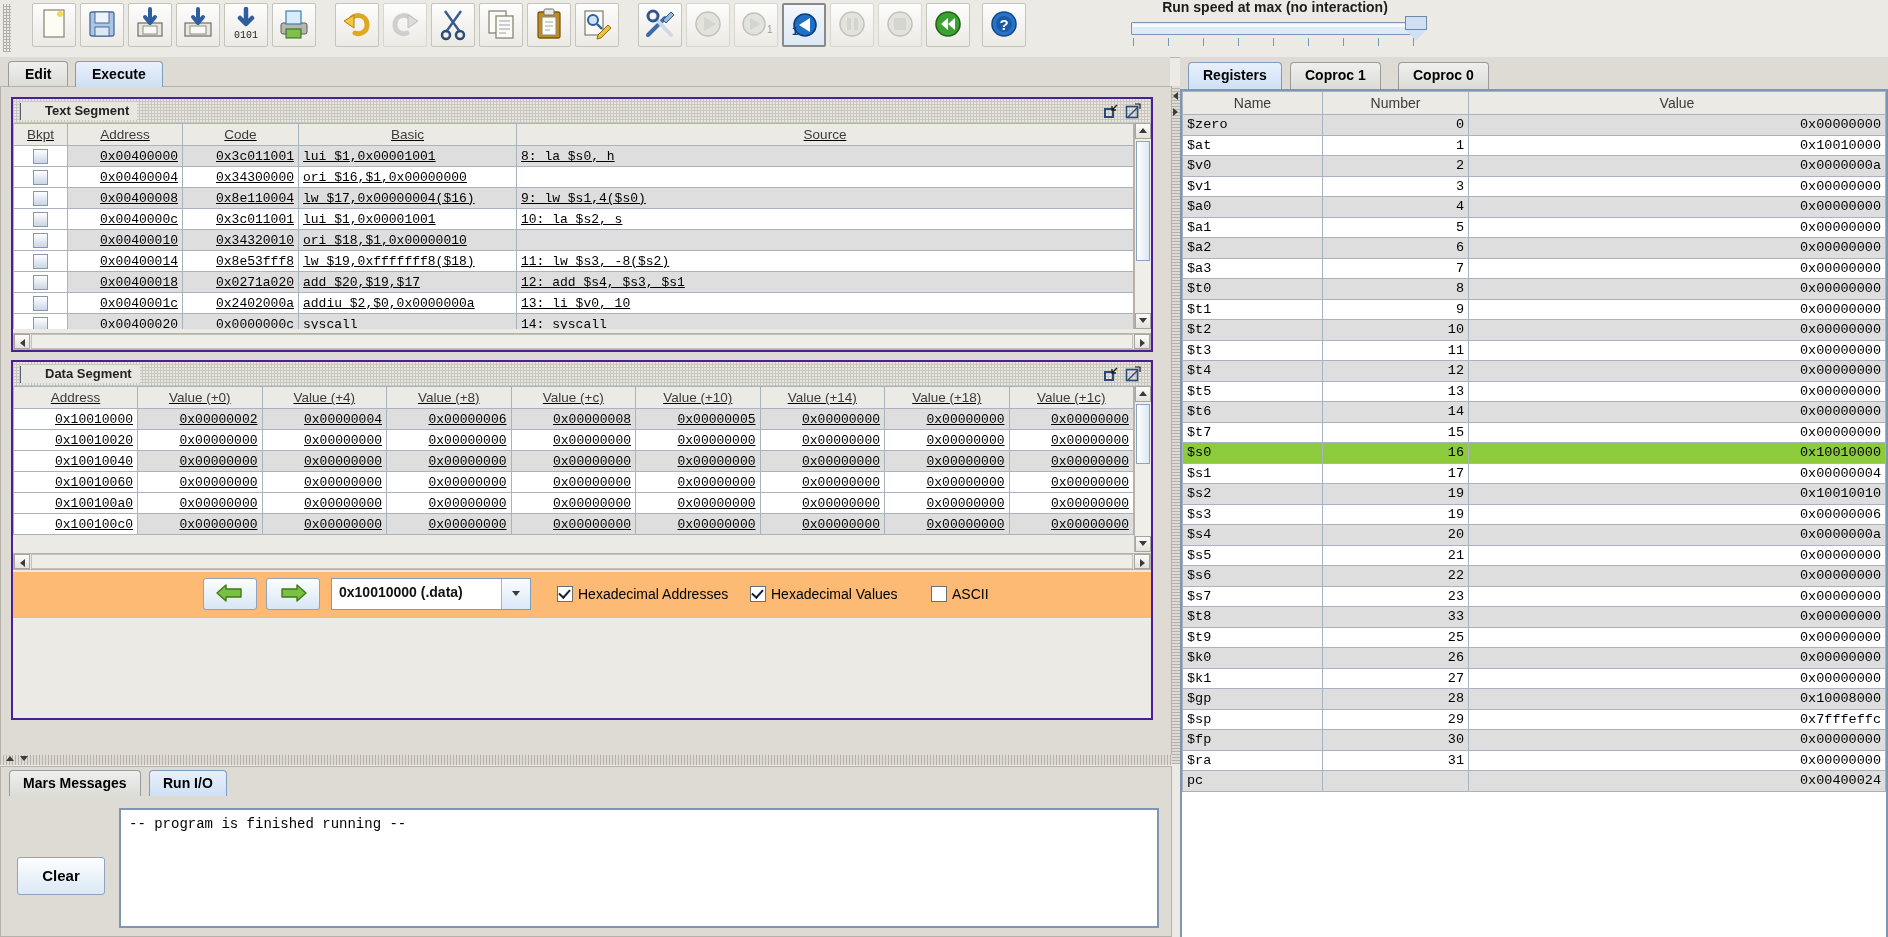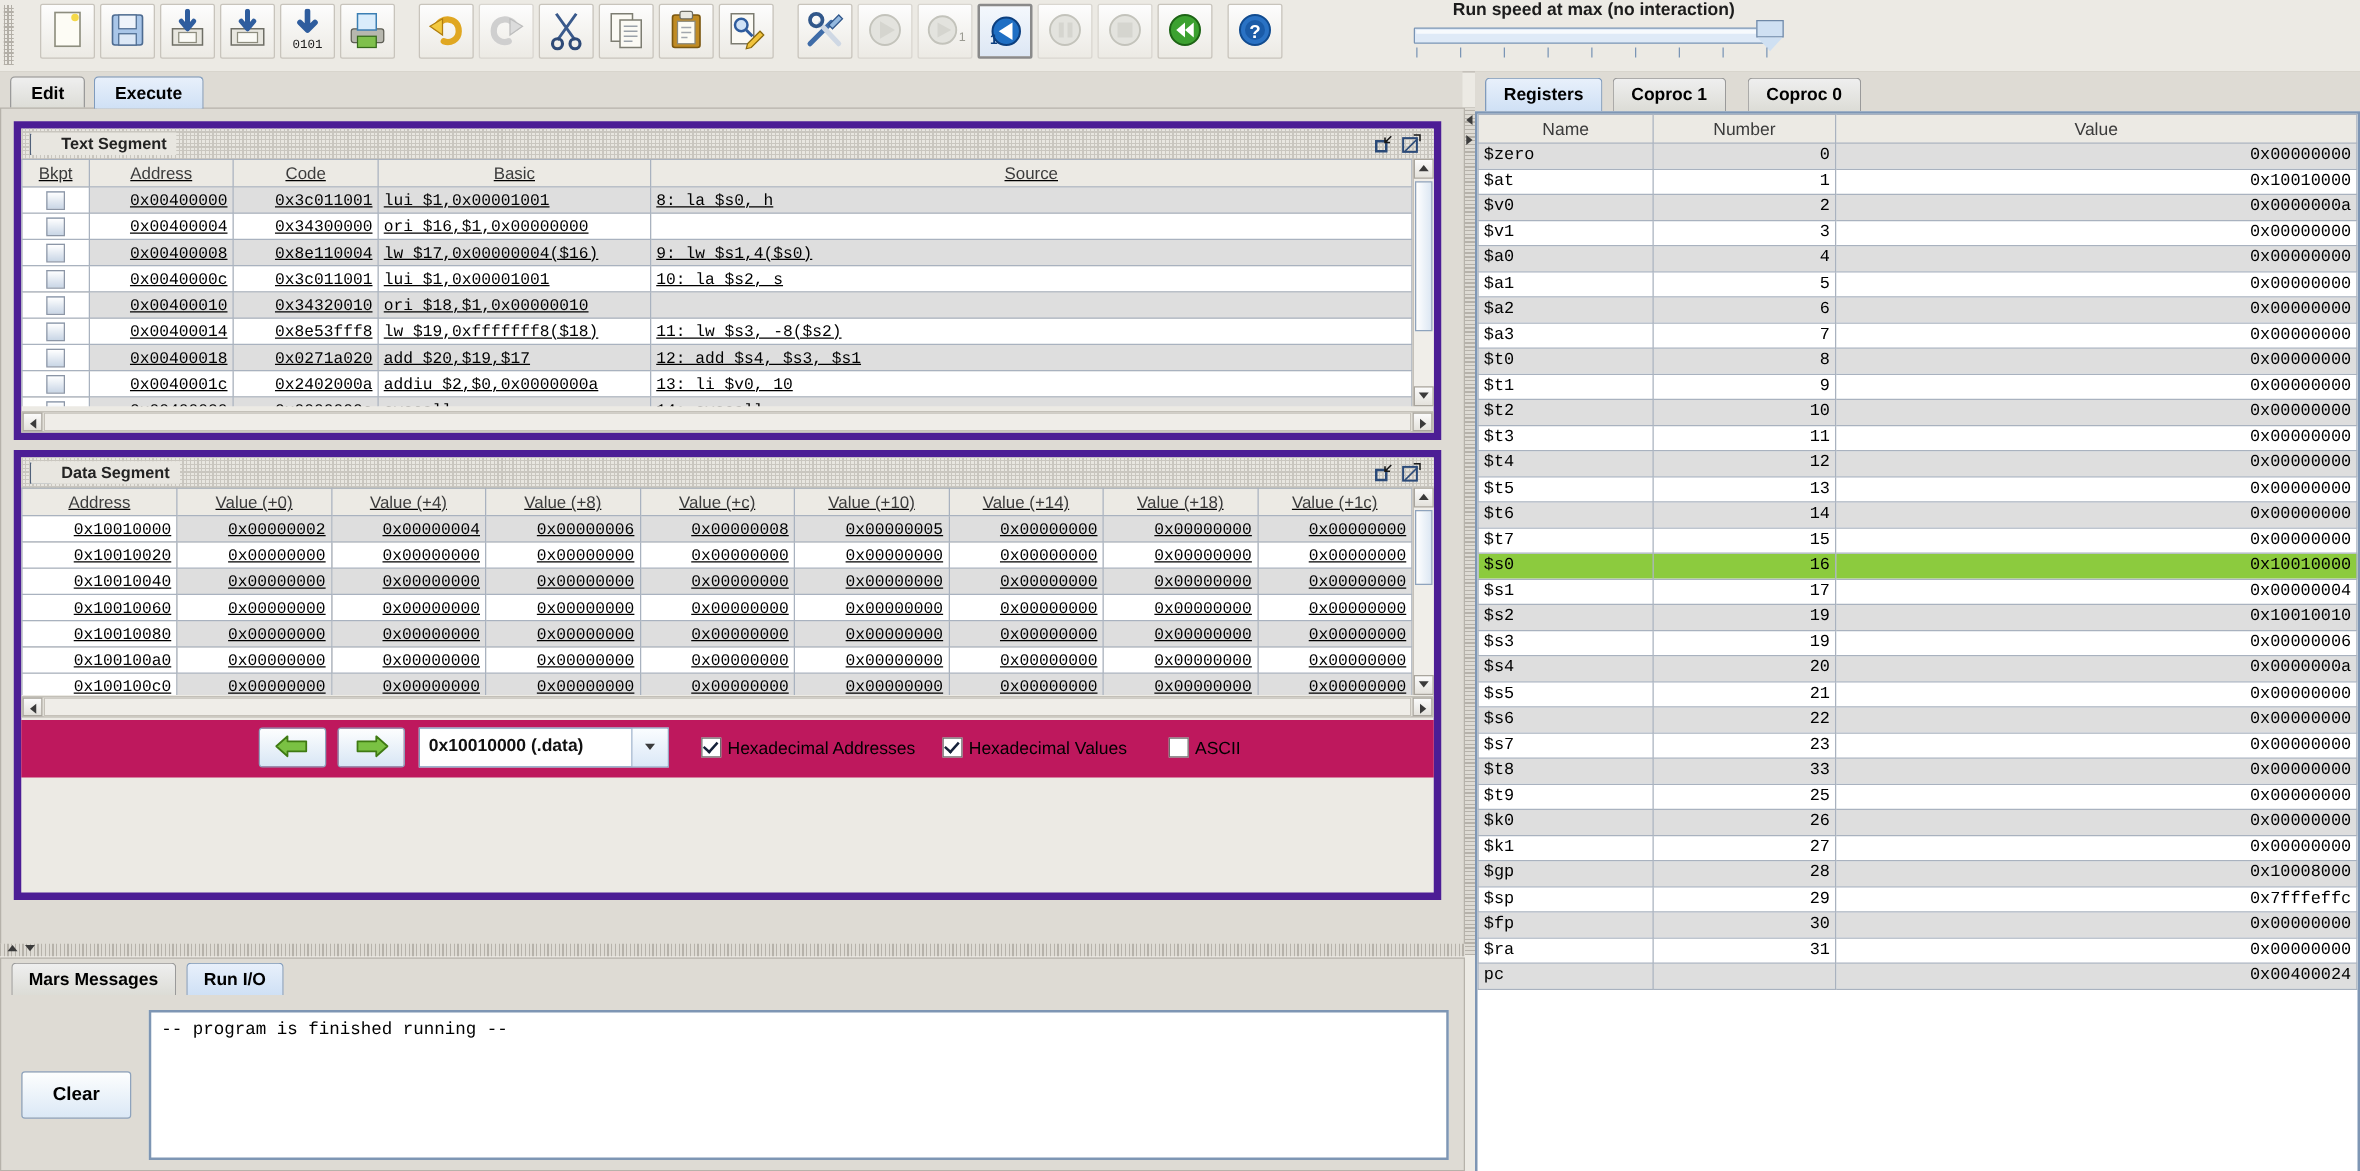--- a/index.html
+++ b/index.html
@@ -33,21 +33,21 @@
 
   
   .tabrow{position:absolute;left:0;top:57px;width:1170px;height:30px;background:#dedbd4;}
   .tab{position:absolute;top:4px;height:26px;line-height:24px;padding:0 16px;font-weight:bold;font-size:14px;
     border:1px solid #9a9a9a;border-bottom:none;border-radius:4px 4px 0 0;background:linear-gradient(#efefef,#dcdcd6);box-sizing:border-box;}
   .tab.active{background:linear-gradient(#e8f0fb,#cfe0f5);border-color:#7f9bbd;z-index:3;}
 
   
   .leftpane{position:absolute;left:0;top:86px;width:1172px;height:678px;background:#dedbd4;border:1px solid #b6b2aa;box-sizing:border-box;}
 
-  .ipanel{position:absolute;background:#eceae4;border:6px solid #4c1d95;box-sizing:border-box;}
+  .ipanel{position:absolute;background:#eceae4;border:2px solid #4c1d95;box-sizing:border-box;}
   .ipanel .titlebar{position:relative;height:24px;background:#e8e6e0;border-bottom:1px solid #b6b2aa;
     background-image:repeating-linear-gradient(0deg,#c9c6bf 0 1px,transparent 1px 3px),repeating-linear-gradient(90deg,#c9c6bf 0 1px,transparent 1px 3px);}
   .titlebar .ttl{position:absolute;left:8px;top:3px;height:18px;line-height:18px;font-weight:bold;font-size:13px;
      background:#e8e6e0;padding-right:8px;padding-left:24px;color:#232323;white-space:nowrap;}
   .titlebar .tico{position:absolute;left:7px;top:4px;width:15px;height:15px;border:1px solid #51617a;background:#fff;}
   .titlebar .tico::before{content:"";position:absolute;left:1px;top:1px;right:1px;height:4px;
      background:repeating-linear-gradient(90deg,#8d98a8 0 1px,transparent 1px 2px);}
   .wbtn{position:absolute;top:4px;width:16px;height:16px;}
   .wbtn svg{display:block;}
 
@@ -72,21 +72,21 @@
   .tri.dn{border-left:4px solid transparent;border-right:4px solid transparent;border-top:5px solid #3b3b3b;}
   .tri.lf{border-top:4px solid transparent;border-bottom:4px solid transparent;border-right:5px solid #3b3b3b;}
   .tri.rt{border-top:4px solid transparent;border-bottom:4px solid transparent;border-left:5px solid #3b3b3b;}
 
   .hscroll{position:absolute;left:0;right:0;height:17px;background:#e9e7e1;border:1px solid #b6b2aa;box-sizing:border-box;}
   .hscroll .arrL,.hscroll .arrR{position:absolute;top:0;width:16px;height:15px;background:linear-gradient(#fbfbfb,#e4e2dc);border:1px solid #a9a59d;box-sizing:border-box;}
   .hscroll .arrL{left:0;} .hscroll .arrR{right:0;}
   .hscroll .htrack{position:absolute;left:17px;right:17px;top:0;height:15px;background:#efedE8;border:1px solid #c5c1b9;box-sizing:border-box;}
 
   
-  .dsctl{position:absolute;left:0;right:0;height:46px;background:#be185d;}
+  .dsctl{position:absolute;left:0;right:0;height:46px;background:#fdba74;}
   .navbtn{position:absolute;top:6px;width:54px;height:32px;border:1px solid #8ea3bd;border-radius:3px;
     background:linear-gradient(#fdfefe,#d8e6f5);box-sizing:border-box;}
   .combo{position:absolute;top:6px;width:200px;height:32px;border:1px solid #7f9bbd;background:#fff;box-sizing:border-box;}
   .combo .txt{position:absolute;left:7px;top:5px;font-weight:bold;font-size:14px;color:#111;}
   .combo .arrowbox{position:absolute;right:0;top:0;width:28px;height:30px;background:linear-gradient(#fafdff,#dbe8f7);border-left:1px solid #9fb4cd;}
   .chk{position:absolute;top:14px;font-size:14px;white-space:nowrap;}
   .chk .box{display:inline-block;width:14px;height:14px;border:1px solid #6e6e6e;background:#fff;vertical-align:-3px;margin-right:5px;position:relative;}
   .chk .box.on::after{content:"";position:absolute;left:3px;top:0px;width:5px;height:9px;border:solid #15213a;border-width:0 2px 2px 0;transform:rotate(42deg);}
 
   
@@ -455,31 +455,20 @@
                 <td class="r">0x00000000</td>
                 <td class="r">0x00000000</td>
                 <td class="r">0x00000000</td>
                 <td class="r">0x00000000</td>
                 <td class="r">0x00000000</td>
                 <td class="r">0x00000000</td>
                 <td class="r">0x00000000</td>
               </tr>
               <tr>
                 <td class="r" style="background: rgb(255, 255, 255);">0x10010060</td>
-                <td class="r">0x00000000</td>
-                <td class="r">0x00000000</td>
-                <td class="r">0x00000000</td>
-                <td class="r">0x00000000</td>
-                <td class="r">0x00000000</td>
-                <td class="r">0x00000000</td>
-                <td class="r">0x00000000</td>
-                <td class="r">0x00000000</td>
-              </tr>
-              <tr class="alt">
-                <td class="r" style="background: rgb(255, 255, 255);">0x10010080</td>
                 <td class="r">0x00000000</td>
                 <td class="r">0x00000000</td>
                 <td class="r">0x00000000</td>
                 <td class="r">0x00000000</td>
                 <td class="r">0x00000000</td>
                 <td class="r">0x00000000</td>
                 <td class="r">0x00000000</td>
                 <td class="r">0x00000000</td>
               </tr>
               <tr>

